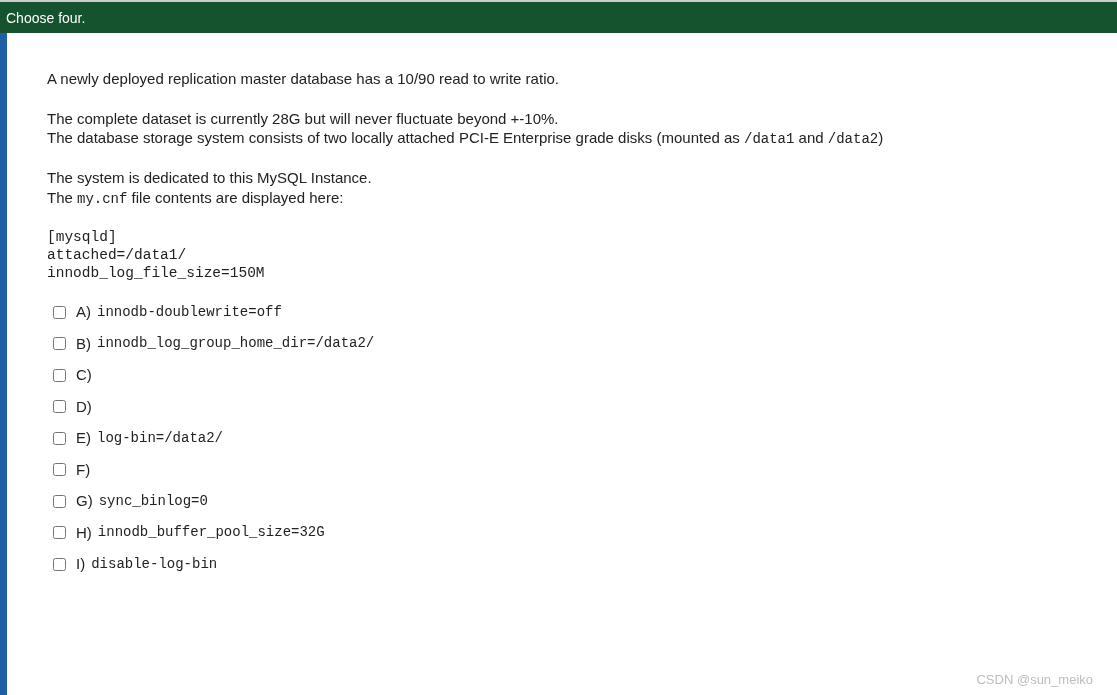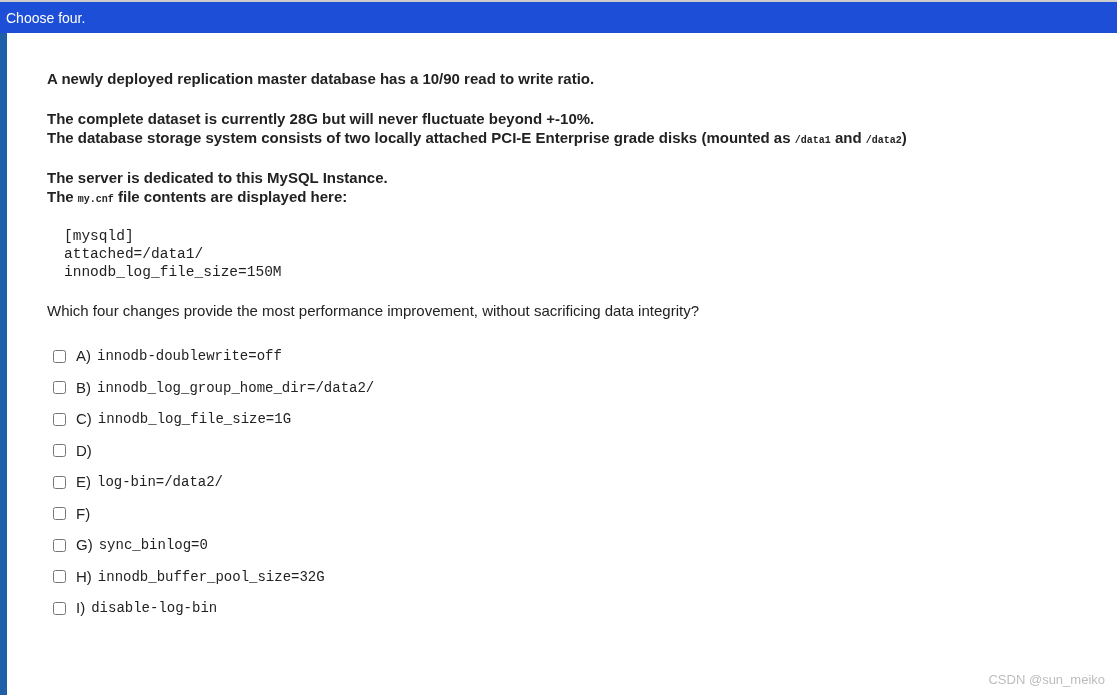--- a/index.html
+++ b/index.html
@@ -4,67 +4,67 @@
 <style>
   * { box-sizing: border-box; margin: 0; padding: 0; }
   html, body {
     width: 1117px; height: 695px;
     font-family: Verdana, Geneva, sans-serif;
     font-size: 15px; color: #222; background: #fff;
     position: relative;
   }
   .header-bar {
     width: 100%; height: 33px;
-    background: #1d4ed8;
+    background: #14532d;
     border-top: 2px solid #ccc;
     display: flex; align-items: center;
     padding-left: 6px;
     color: #fff;
     font-size: 14px;
   }
   .content-wrap {
     display: flex;
     height: calc(100% - 33px);
   }
   .side-stripe {
     width: 7px;
     background: #1f5fa8;
   }
   .main {
     flex: 1;
     padding: 36px 40px 20px 40px;
     line-height: 1.3;
   }
   .para { margin-bottom: 20px; }
-  .para p { margin: 0; font-weight: bold; }
+  .para p { margin: 0; }
   code, .mono {
     font-family: "Courier New", Courier, monospace;
-    font-size: 10px;
+    font-size: 14px;
   }
   .config-block {
-    margin: 16px 0 20px 17px;
+    margin: 16px 0 20px 0;
     font-family: "Courier New", Courier, monospace;
     font-size: 14.5px;
     line-height: 1.25;
   }
   .question { margin-bottom: 26px; }
   .choices { padding-left: 6px; }
   .choice {
     display: flex; align-items: center;
     margin-bottom: 12px;
   }
   .choice input[type=checkbox] {
     width: 13px; height: 13px; margin-right: 10px;
     accent-color: #333;
   }
   .choice .letter { margin-right: 6px; }
   .choice .opt { font-family: "Courier New", Courier, monospace; font-size: 14px; }
   .watermark {
     position: absolute;
-    right: 12px; bottom: 8px;
+    right: 24px; bottom: 8px;
     color: #bdbdbd;
     font-size: 13px;
     font-family: Arial, sans-serif;
   }
 </style>
 </head>
 <body>
 
 <div class="header-bar">
   <span>Choose four.</span>
@@ -80,49 +80,47 @@
     </div>
 
     <div class="para">
       <p>The complete dataset is currently 28G but will never fluctuate beyond +-10%.</p>
       <p>
         <span>The database storage system consists of two locally attached PCI-E Enterprise grade disks (mounted as </span><code>/data1</code><span> and </span><code>/data2</code><span>)</span>
       </p>
     </div>
 
     <div class="para">
-      <p>The server is dedicated to this MySQL Instance.</p>
+      <p>The system is dedicated to this MySQL Instance.</p>
       <p>
         <span>The </span><code>my.cnf</code><span> file contents are displayed here:</span>
       </p>
     </div>
 
     <div class="config-block">
       <div>[mysqld]</div>
       <div>attached=/data1/</div>
       <div>innodb_log_file_size=150M</div>
     </div>
 
-    <div class="question">Which four changes provide the most performance improvement, without sacrificing data integrity?</div>
 
     <div class="choices">
       <div class="choice">
         <input type="checkbox" style="">
         <span class="letter">A)</span>
         <span class="opt">innodb-doublewrite=off</span>
       </div>
       <div class="choice">
         <input type="checkbox" style="">
         <span class="letter">B)</span>
         <span class="opt">innodb_log_group_home_dir=/data2/</span>
       </div>
       <div class="choice">
         <input type="checkbox" style="">
         <span class="letter">C)</span>
-        <span class="opt">innodb_log_file_size=1G</span>
       </div>
       <div class="choice">
         <input type="checkbox" style="">
         <span class="letter">D)</span>
       </div>
       <div class="choice">
         <input type="checkbox" style="">
         <span class="letter">E)</span>
         <span class="opt">log-bin=/data2/</span>
       </div>

